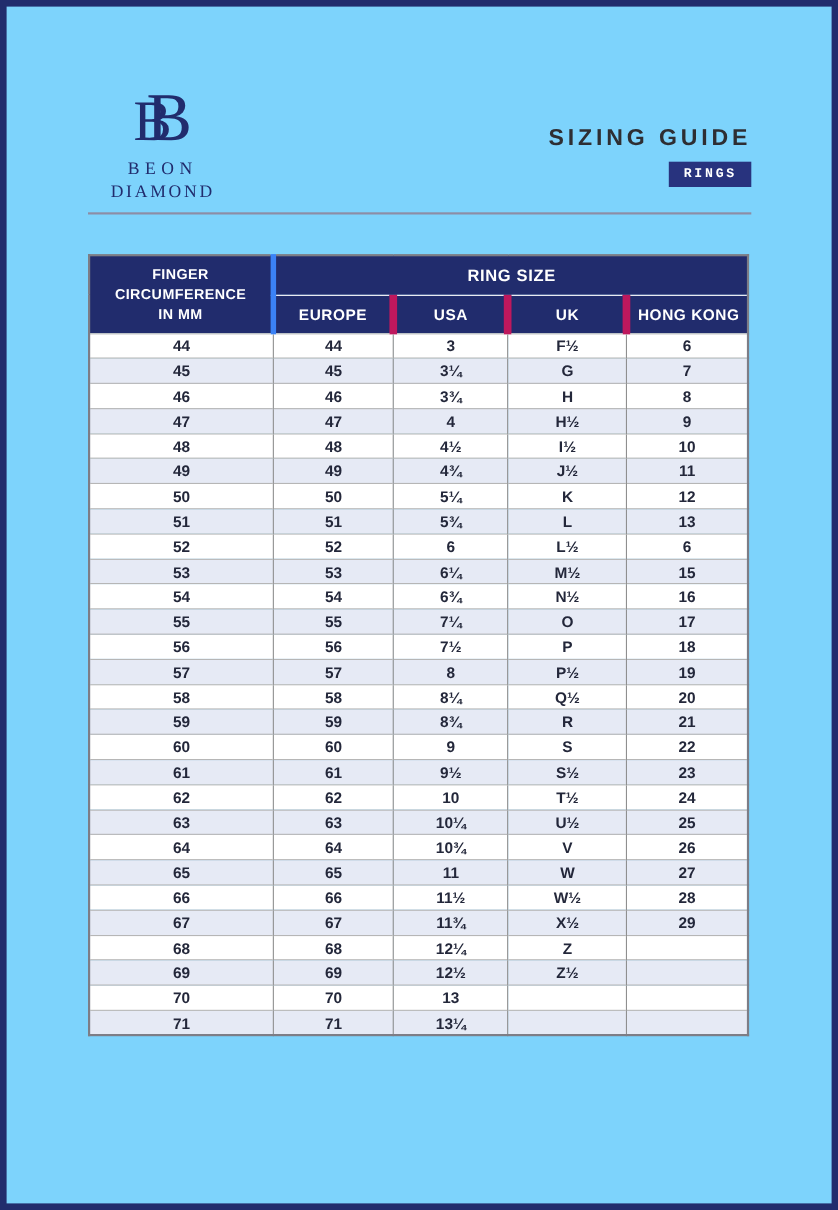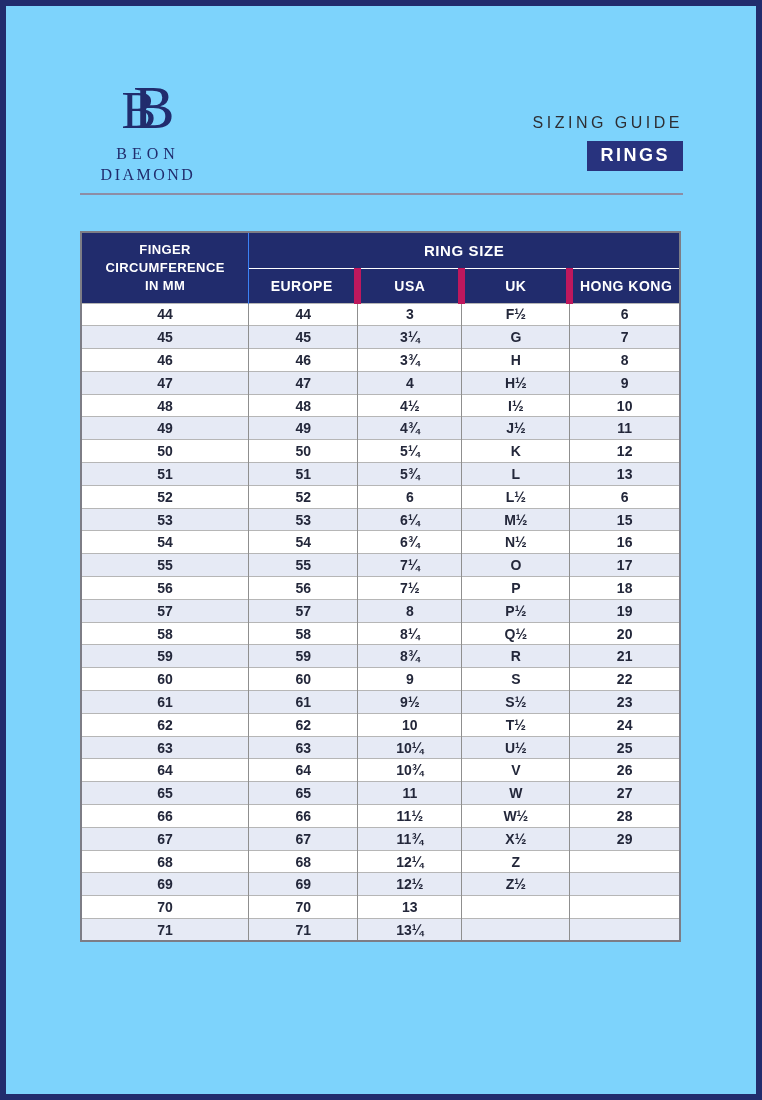--- a/index.html
+++ b/index.html
@@ -46,34 +46,35 @@
     font-family:"Liberation Serif","DejaVu Serif",serif;
     color:var(--navy);
     text-align:center;
     margin-top:9px;
     font-size:16px;
   }
   .brand-name .line1{letter-spacing:5px;display:block;}
   .brand-name .line2{letter-spacing:2.5px;display:block;margin-top:3px;}
   .title-block{text-align:right;margin-top:36px;}
   .page-title{
-    font-size:16px;
+    font-size:21px;
     letter-spacing:3.5px;
     color:var(--title_gray);
-    font-weight:400;
+    font-weight:700;
   }
   .badge{
     display:inline-block;
     margin-top:9px;
     background:var(--badge_navy);
     color:#fff;
-    font-size:18px;
+    font-size:12px;
     font-weight:bold;
     letter-spacing:2.5px;
     padding:4px 13px 5px 13px;
+    font-family:Liberation Mono, monospace;
   }
   .divider{
     border-top:2px solid var(--divider);
     margin:6px 73px 0 74px;
   }
   
   .table-wrap{margin:36px 73px 0 74px;}
   table{
     width:601px;
     border-collapse:collapse;
@@ -84,21 +85,21 @@
     background:var(--navy);
     color:#fff;
     font-weight:bold;
     text-align:center;
     vertical-align:middle;
   }
   th.col1{
     font-size:13px;
     line-height:1.35;
     letter-spacing:0.4px;
-    border-right:1px solid #3b82f6;
+    border-right:5px solid #3b82f6;
   }
   th.group{
     font-size:15px;
     letter-spacing:0.6px;
     height:36px;
   }
   tr.subhead th{
     font-size:14px;
     letter-spacing:0.5px;
     height:35px;

